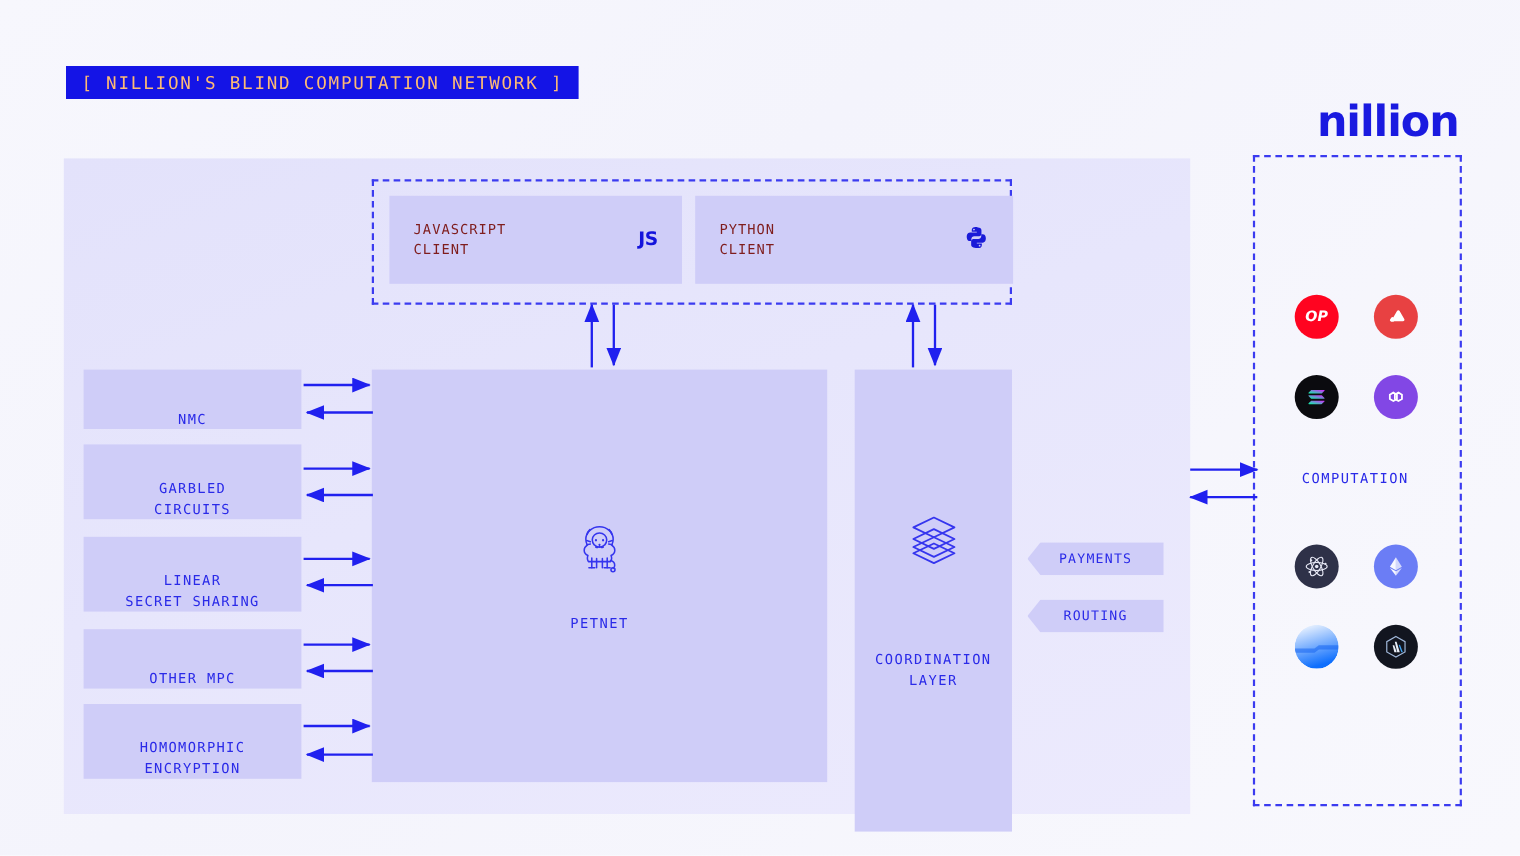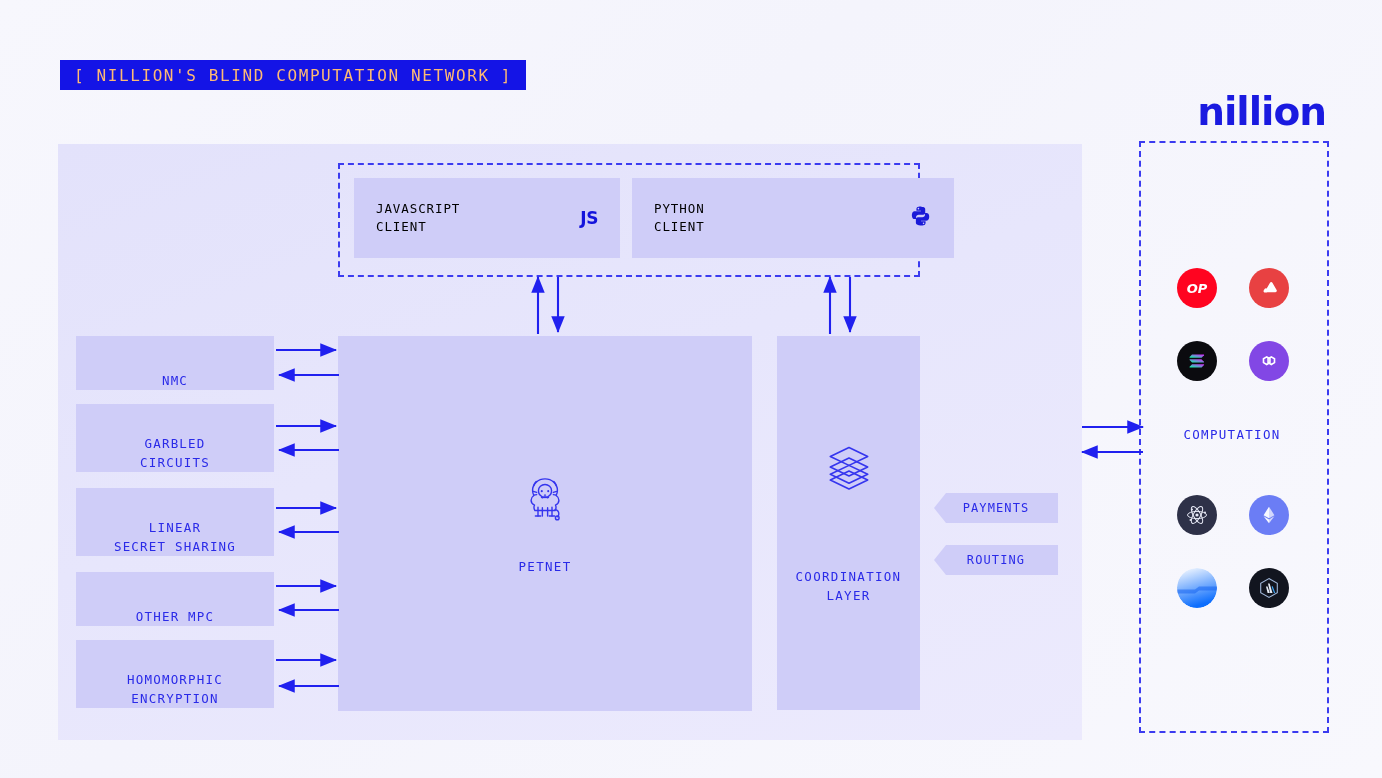--- a/index.html
+++ b/index.html
@@ -76,23 +76,23 @@
     position: absolute;
     top: 178px;
     height: 80px;
     background: #cfcdf8;
     display: flex;
     align-items: center;
     padding: 0 22px;
     box-sizing: border-box;
   }
   #js-client  { left: 354px; width: 266px; }
-  #py-client  { left: 632px; width: 322px; }
+  #py-client  { left: 632px; width: 289px; }
   .client-label {
-    color: #000000;
+    color: #7f1d1d;
     font-size: 12.5px;
     line-height: 18px;
     letter-spacing: 0.9px;
     white-space: pre-line;
     flex: 1;
   }
   .js-badge {
     color: #1414dc;
     font-family: "DejaVu Sans", "Liberation Sans", sans-serif;
     font-size: 17px;
@@ -129,21 +129,21 @@
   #petnet-box {
     left: 338px;
     top: 336px;
     width: 414px;
     height: 375px;
   }
   #coord-box {
     left: 777px;
     top: 336px;
     width: 143px;
-    height: 374px;
+    height: 420px;
     gap: 44px;
   }
   .core-label {
     color: #2a2ae8;
     font-size: 12.5px;
     letter-spacing: 1.3px;
     line-height: 19px;
     text-align: center;
     white-space: pre-line;
   }

